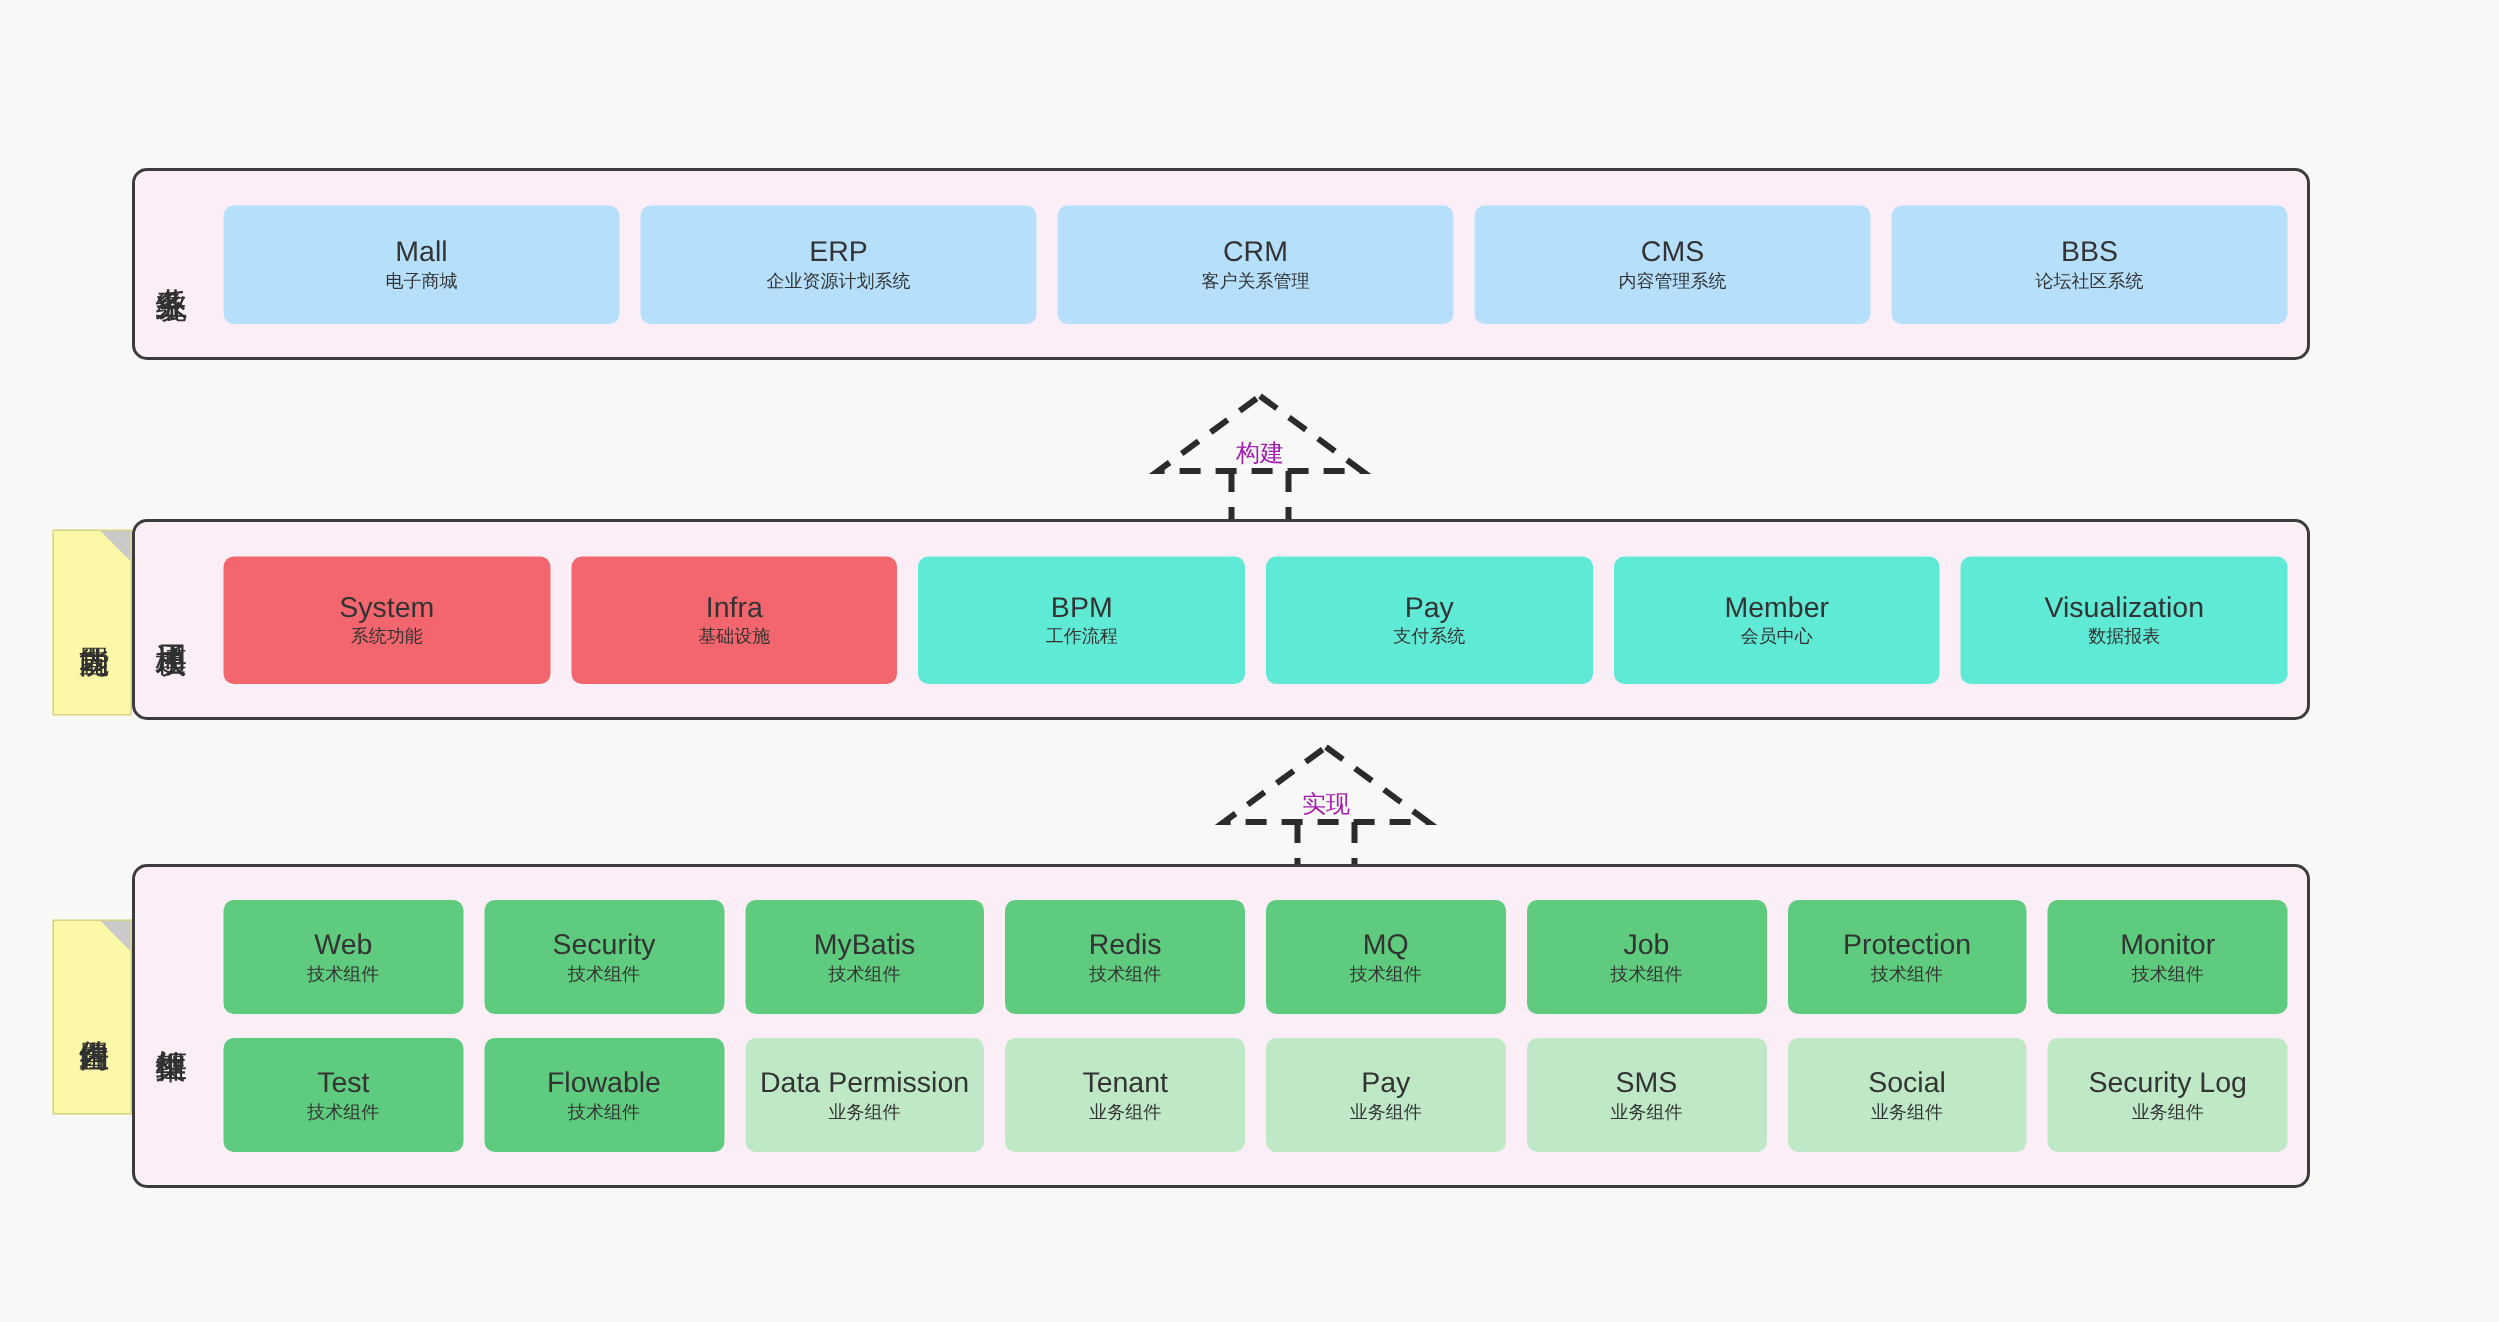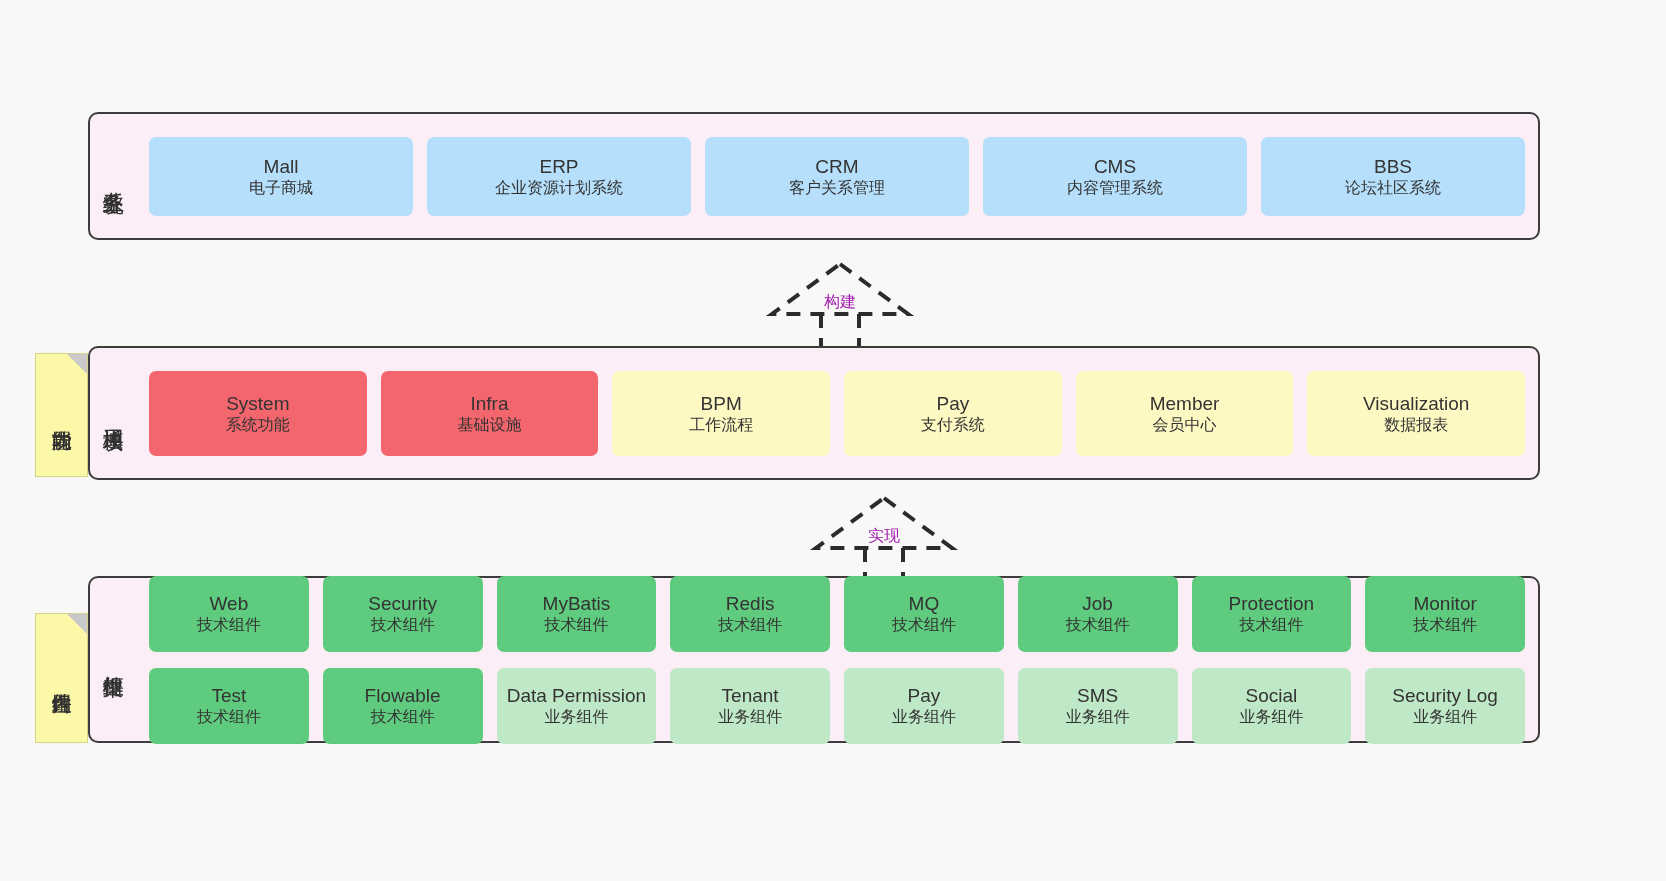--- a/index.html
+++ b/index.html
@@ -74,34 +74,34 @@
     text-align: center;
     line-height: 1.22;
     padding: 6px 4px;
     user-select: none;
   }
   .card .en {
     font-size: 19px;
     color: #333333;
   }
   .card .cn {
-    font-size: 16px;
+    font-size: 12px;
     color: #333333;
     text-align: center;
   }
   .card.biz      { background: #b5dffb; height: 79px; }
   .card.core     { background: #f4666e; height: 85px; }
-  .card.mod      { background: #fef9c3; height: 85px; }
+  .card.mod      { background: #5eead4; height: 85px; }
   .card.tech     { background: #5ecb7e; height: 76px; }
   .card.buscomp  { background: #bfe8c6; height: 76px; }
 
   
   #band-business { left: 88px;  top: 112px; width: 1452px; height: 128px; }
   #band-common   { left: 88px;  top: 346px; width: 1452px; height: 134px; }
-  #band-framework{ left: 88px;  top: 576px; width: 1452px; height: 167px; }
+  #band-framework{ left: 88px;  top: 576px; width: 1452px; height: 216px; }
 
   
   .sticky {
     position: absolute;
     box-sizing: border-box;
     width: 53px;
     background: #fbf8a8;
     border: 1px solid #d8d38a;
     display: flex;
     align-items: center;

